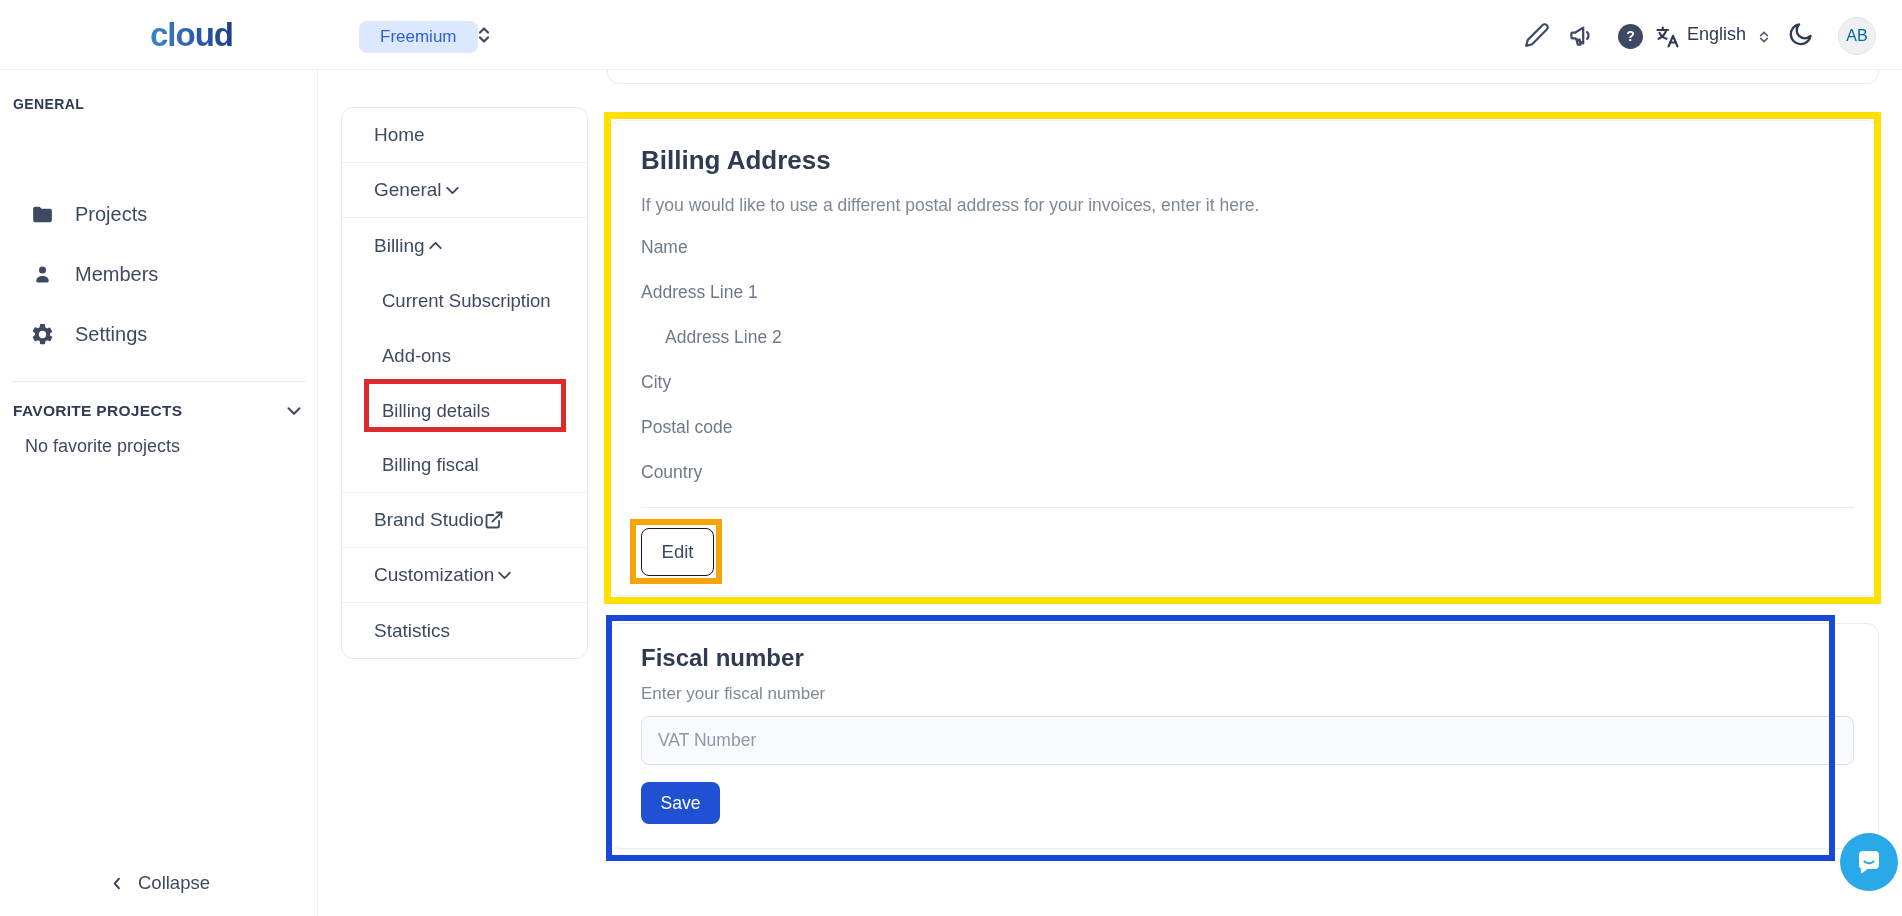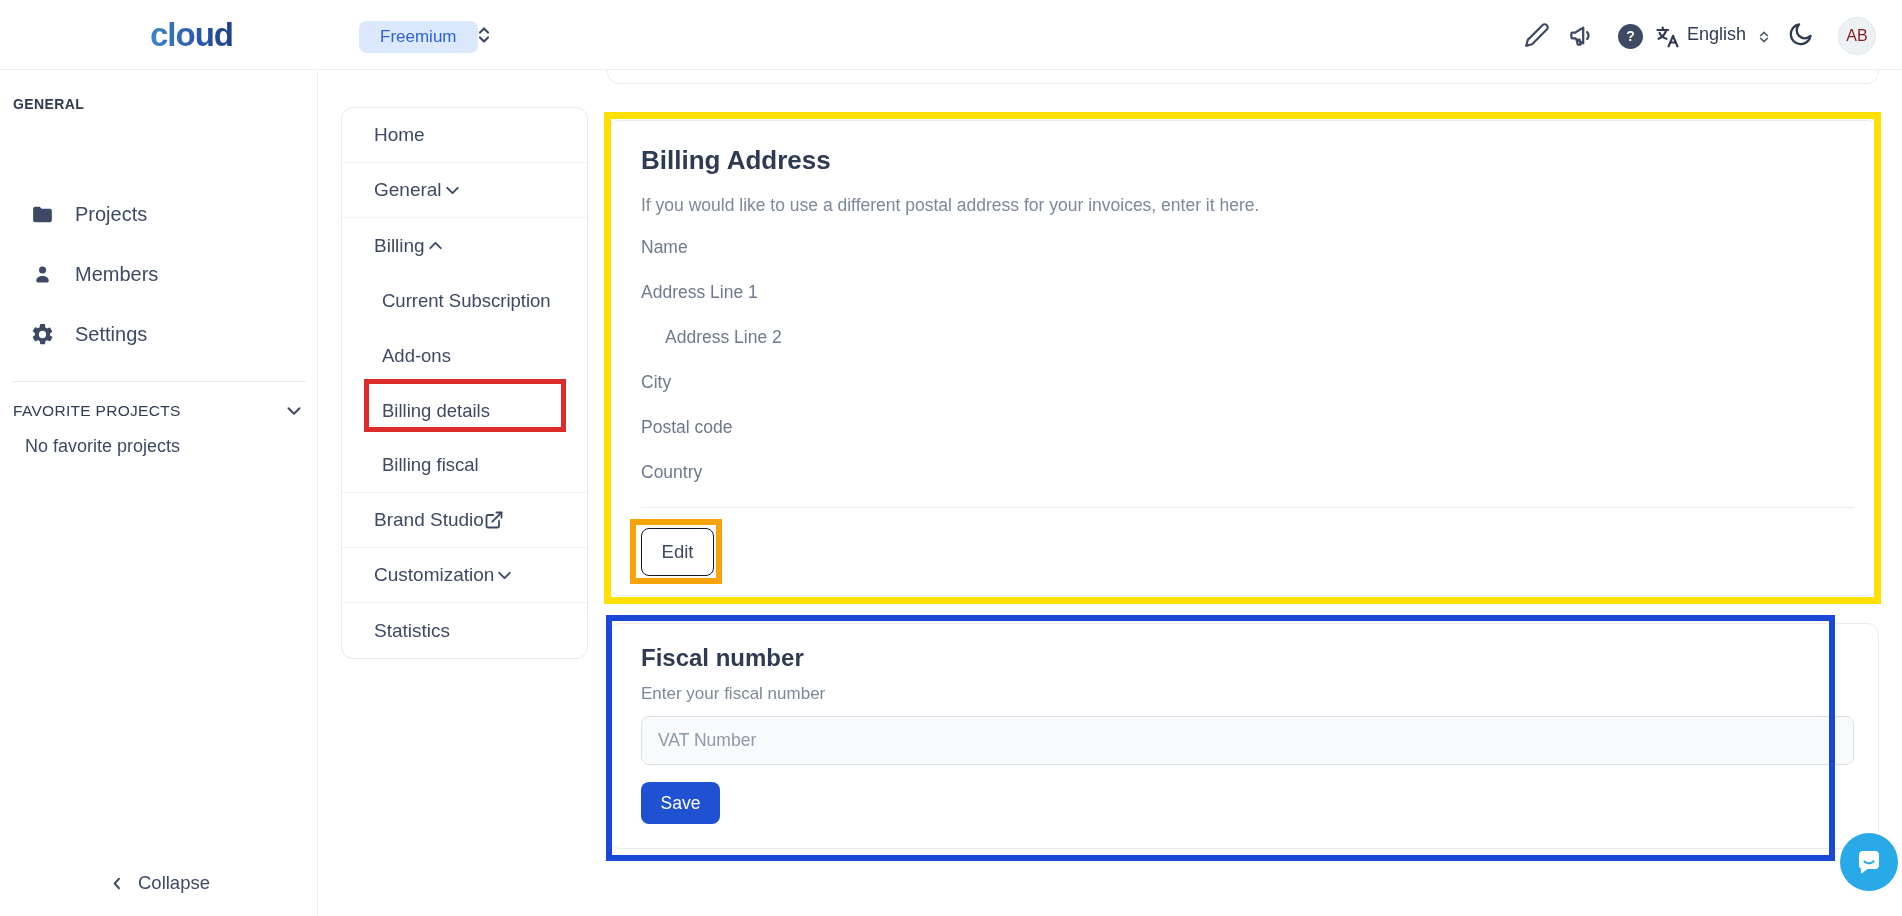--- a/index.html
+++ b/index.html
@@ -14,35 +14,35 @@
           background:linear-gradient(90deg,#3f85c6 0%, #2a5bb0 55%, #1d3f87 100%);
           -webkit-background-clip:text; background-clip:text; color:transparent; }
   .plan-badge { position:absolute; left:359px; top:21px; height:32px; padding:0 21px; border-radius:8px;
                 background:#dce8fd; color:#2f62d8; font-size:17px; line-height:32px; font-weight:500; }
   .icon-btn { position:absolute; display:flex; align-items:center; justify-content:center; color:#3e4a63; cursor:pointer; }
   svg { display:block; }
   .help-circle { position:absolute; left:1618px; top:24px; width:25px; height:25px; border-radius:50%;
                  background:#3e4a63; color:#fff; font-size:14px; font-weight:700; text-align:center; line-height:25px; }
   .lang-label { position:absolute; left:1687px; top:24px; font-size:18px; color:#2f3b52; }
   .avatar { position:absolute; left:1838px; top:17px; width:38px; height:38px; border-radius:50%;
-            background:#eef1f4; border:1px solid #e3e7ec; color:#7f1d1d; font-size:16px; font-weight:500;
+            background:#eef1f4; border:1px solid #e3e7ec; color:#0369a1; font-size:16px; font-weight:500;
             display:flex; align-items:center; justify-content:center; }
 
   
   .sidebar { position:absolute; left:0; top:70px; width:318px; height:846px; background:#fff;
              border-right:1px solid #edeff3; z-index:2; }
   .side-section { position:absolute; left:13px; top:26px; font-size:14px; font-weight:700;
                   letter-spacing:.4px; color:#2f3b52; }
   .side-item { position:absolute; left:0; width:318px; height:44px; display:flex; align-items:center;
                gap:20px; padding-left:30px; cursor:pointer; }
   .side-item .lbl { font-size:20px; color:#3e4a63; }
   .side-div { position:absolute; left:12px; width:294px; height:1px; background:#e8ebf0; }
   .fav-head { position:absolute; left:13px; top:330px; width:292px; display:flex; align-items:center;
               justify-content:space-between; cursor:pointer; }
-  .fav-head .t { font-size:15.5px; font-weight:400; letter-spacing:.3px; color:#2f3b52; }
+  .fav-head .t { font-size:15.5px; font-weight:700; letter-spacing:.3px; color:#2f3b52; }
   .fav-empty { position:absolute; left:25px; top:366px; font-size:18px; color:#3e4a63; }
   .collapse { position:absolute; left:50%; transform:translateX(-50%); bottom:22px; display:flex;
               align-items:center; gap:12px; cursor:pointer; white-space:nowrap; }
   .collapse .t { font-size:18.5px; color:#3e4a63; }
 
   
   .nav-card { position:absolute; left:341px; top:107px; width:247px; background:#fff;
               border:1px solid #e7eaf0; border-radius:12px; z-index:2; }
   .nav-row { position:relative; height:55px; display:flex; align-items:center; justify-content:flex-start;
              padding:0 22px 0 32px; cursor:pointer; }

